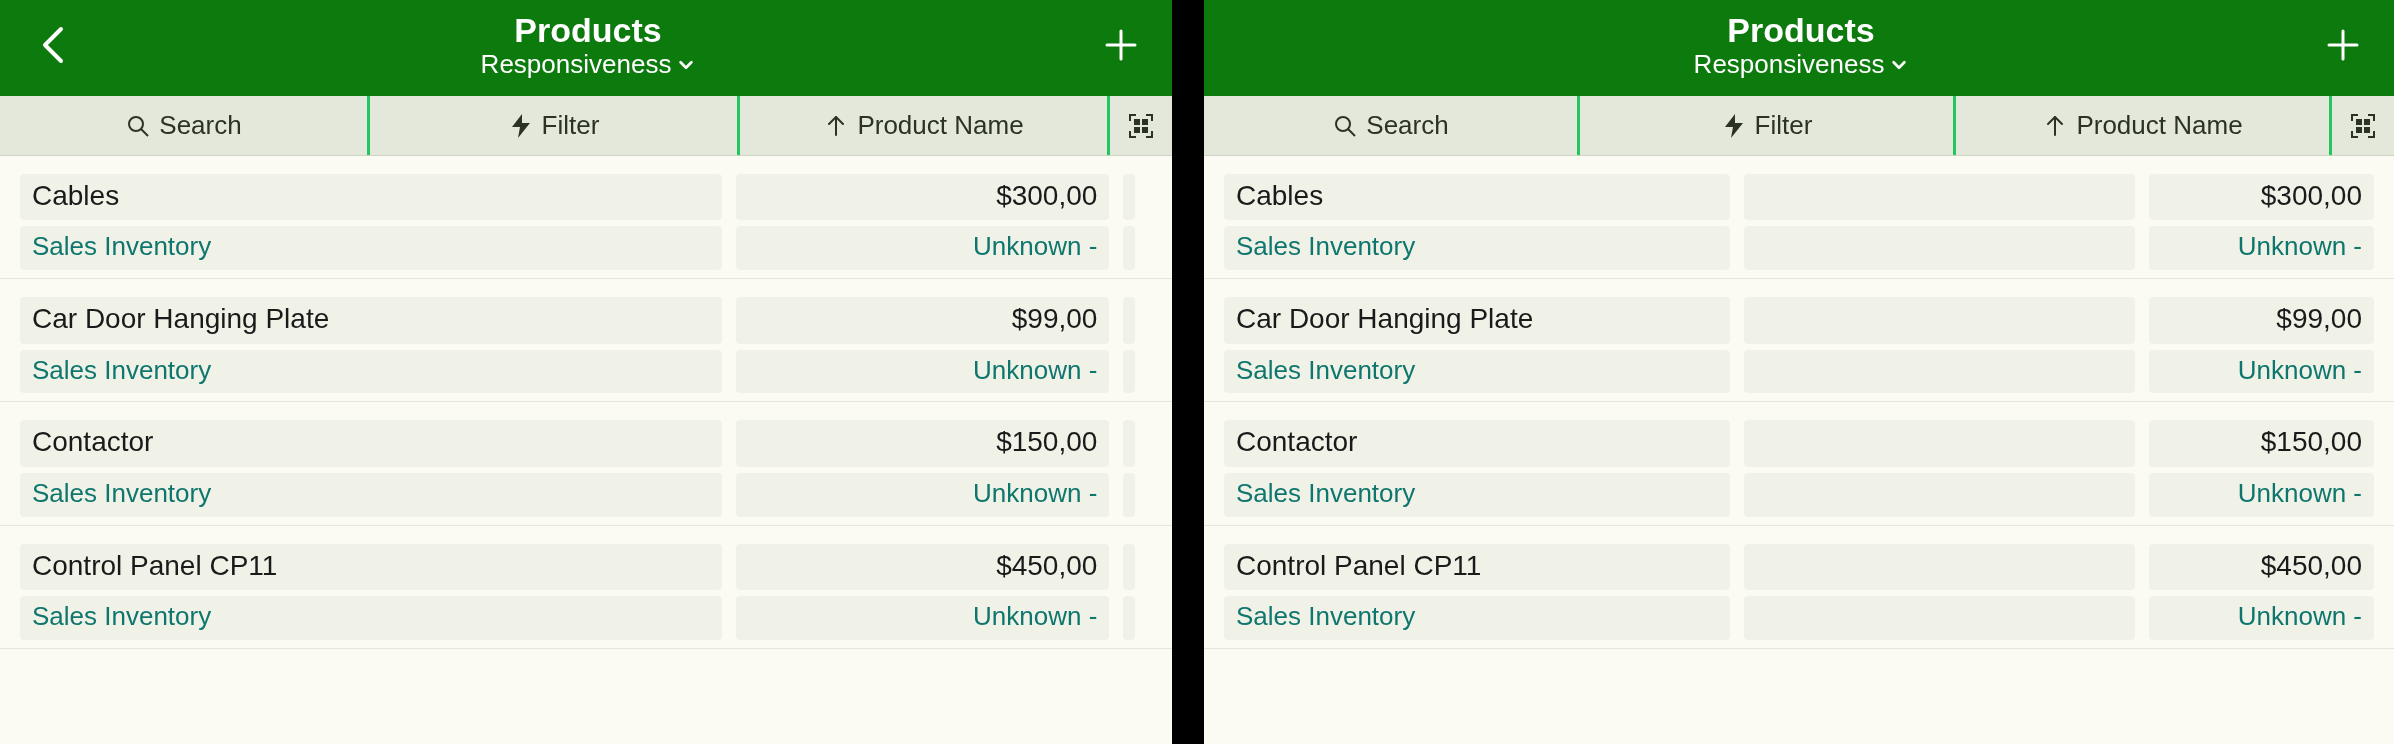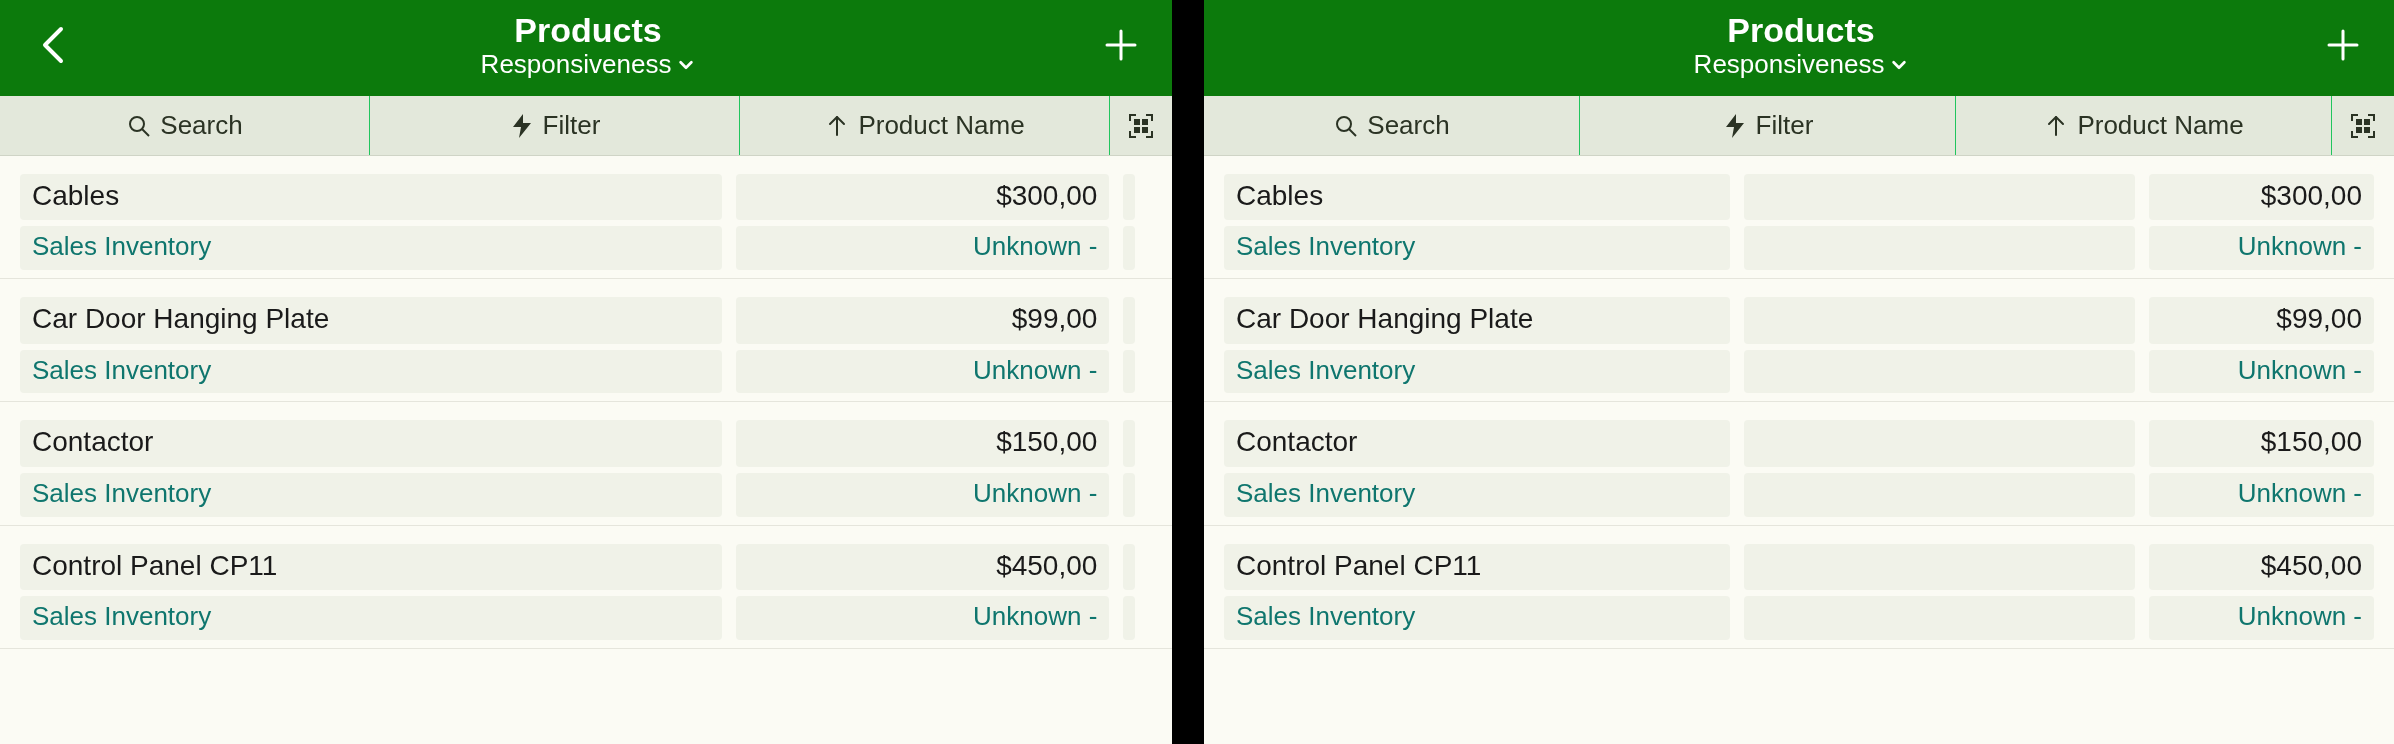--- a/index.html
+++ b/index.html
@@ -112,21 +112,21 @@
   }
   .tool-btn {
     flex: 1 1 0;
     display:flex;
     align-items:center;
     justify-content:center;
     gap:8px;
     font-size:26px;
     color:#2b3324;
     cursor:pointer;
-    border-right:1px solid #22c55e;
+    border-right:3px solid #22c55e;
     padding: 6px 4px;
   }
   .tool-btn:last-child { border-right:none; }
   .tool-btn.qr {
     flex: 0 0 62px;
   }
   .tool-btn svg { width:26px; height:26px; display:block; }
 
   
   .list {

